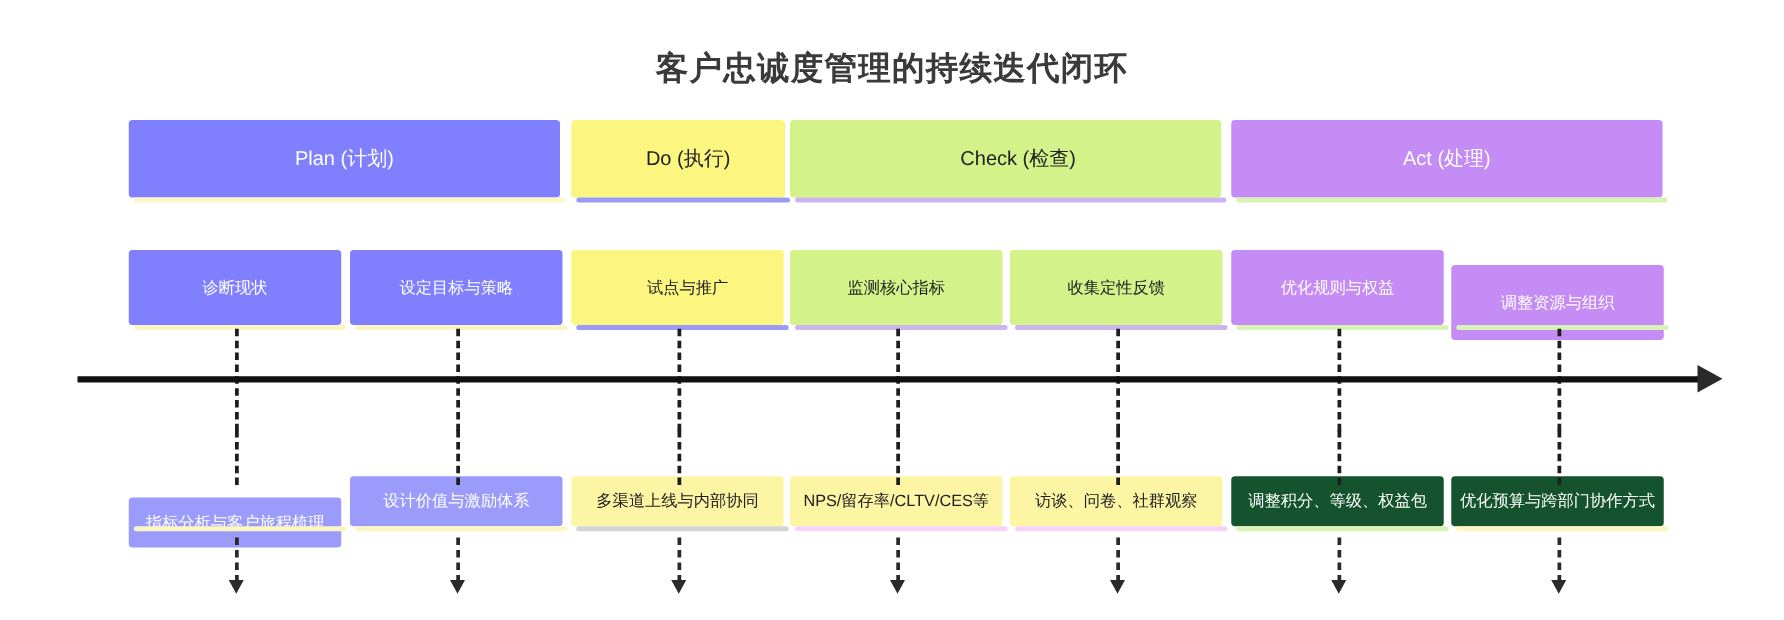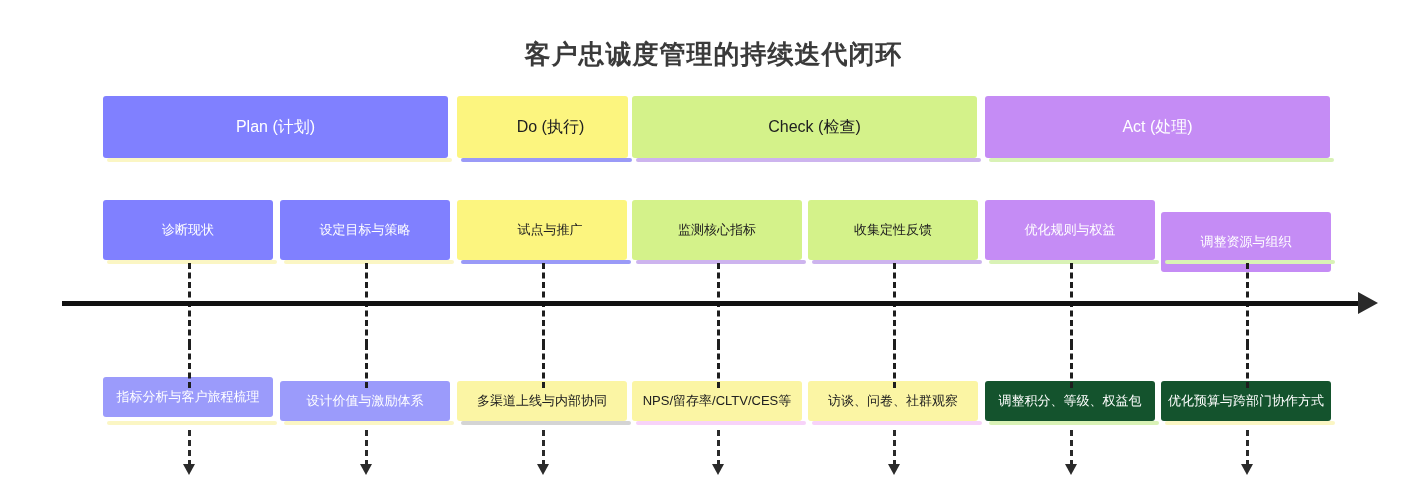--- a/index.html
+++ b/index.html
@@ -134,21 +134,21 @@
       <div class="box step c-magenta light" style="left: 985px; top: 200px; width: 170px;">
         <span class="lbl">优化规则与权益</span>
       </div>
       <div class="shadow s-mint" style="left: 989px; width: 170px; top: 260px;"></div>
       <div class="box step c-magenta light" style="left: 1161px; top: 212px; width: 170px;">
         <span class="lbl">调整资源与组织</span>
       </div>
       <div class="shadow s-mint" style="left: 1165px; width: 170px; top: 260px;"></div>
     </div>
   <div id="detail-row">
-      <div class="box detail c-purple2 light" style="left: 103px; top: 377px; width: 170px;">
+      <div class="box detail c-purple2 light" style="left: 103px; top: 398px; width: 170px;">
         <span class="lbl">指标分析与客户旅程梳理</span>
       </div>
       <div class="shadow s-cream" style="left: 107px; width: 170px; top: 421px;"></div>
       <div class="box detail c-purple2 light" style="left: 280px; top: 381px; width: 170px;">
         <span class="lbl">设计价值与激励体系</span>
       </div>
       <div class="shadow s-cream" style="left: 284px; width: 170px; top: 421px;"></div>
       <div class="box detail c-yellow2 dark" style="left: 457px; top: 381px; width: 170px;">
         <span class="lbl">多渠道上线与内部协同</span>
       </div>

